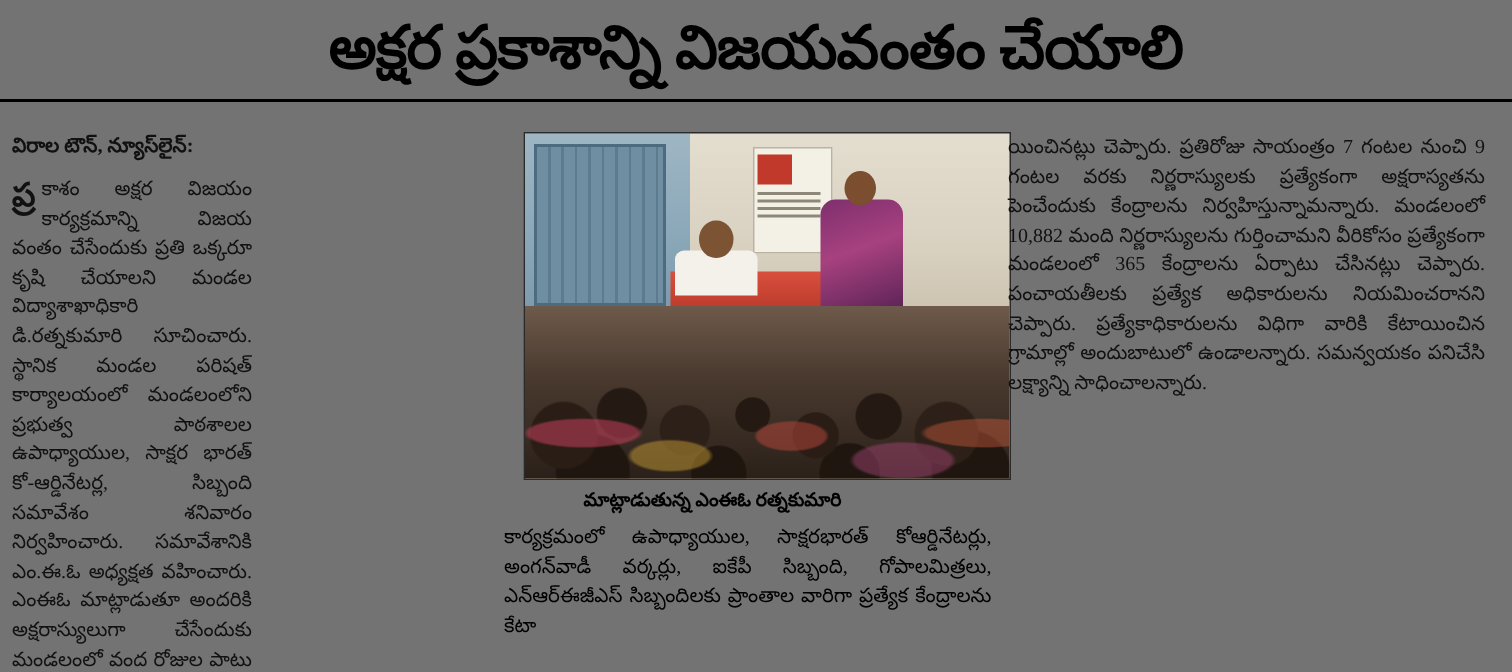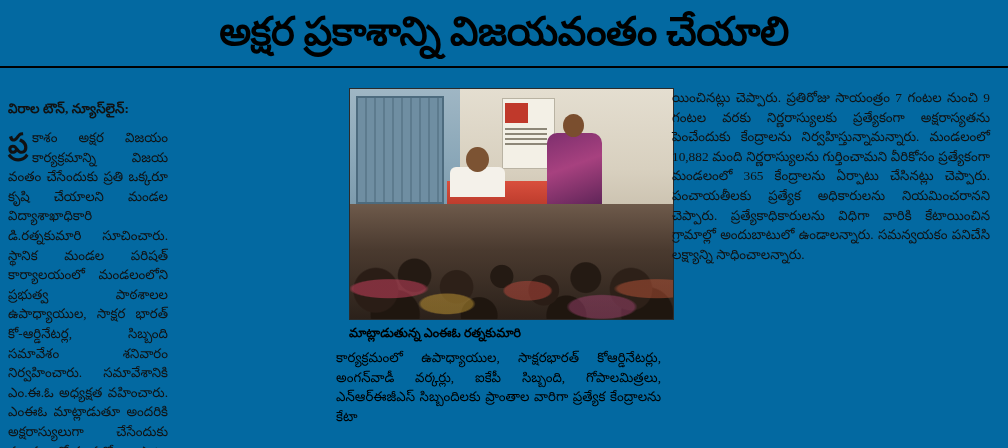--- a/index.html
+++ b/index.html
@@ -4,21 +4,21 @@
 <style>
   html, body {
     margin: 0;
     padding: 0;
     background: #ffffff;
   }
   .page {
     position: relative;
     width: 1008px;
     height: 448px;
-    background: #0369a1;
+    background: #737373;
     overflow: hidden;
     font-family: "Liberation Sans", sans-serif;
     color: #000000;
   }
 
   
   .headline {
     position: absolute;
     left: 0;
     top: 4px;
@@ -56,29 +56,28 @@
   .col2 { left: 178px; width: 160px; }
   .col4 { left: 672px; width: 318px; }
 
   .byline {
     font-family: "Liberation Serif", serif;
     font-weight: bold;
     font-size: 13.4px;
     line-height: 18px;
     margin-bottom: 10px;
     text-align: left;
-    margin-top: 12px;
   }
 
   .dropcap-para { text-align: justify; }
   .dropcap {
     float: left;
-    font-family: Liberation Serif, serif;
-    font-weight: bold;
-    font-size: 28px;
+    font-family: Liberation Mono, monospace;
+    font-weight: bold;
+    font-size: 22px;
     line-height: 28px;
     padding: 2px 4px 0 0;
   }
 
   .para { margin: 0 0 0 0; text-align: justify; }
   .para + .para { margin-top: 2px; }
 
   
   .photo-wrap {
     position: absolute;
@@ -171,20 +170,21 @@
       radial-gradient(ellipse at 95% 70%, rgba(200,90,60,0.45) 0 9%, transparent 10%);
   }
   .caption {
     font-family: "Liberation Serif", serif;
     font-weight: bold;
     font-size: 12.6px;
     line-height: 16px;
     padding-top: 5px;
     text-align: left;
     white-space: nowrap;
+    margin-left: 40px;
   }
   .col3-text {
     position: absolute;
     left: 336px;
     top: 348px;
     width: 325px;
     font-family: "Liberation Serif", serif;
     font-size: 13.3px;
     line-height: 19.6px;
     text-align: justify;

